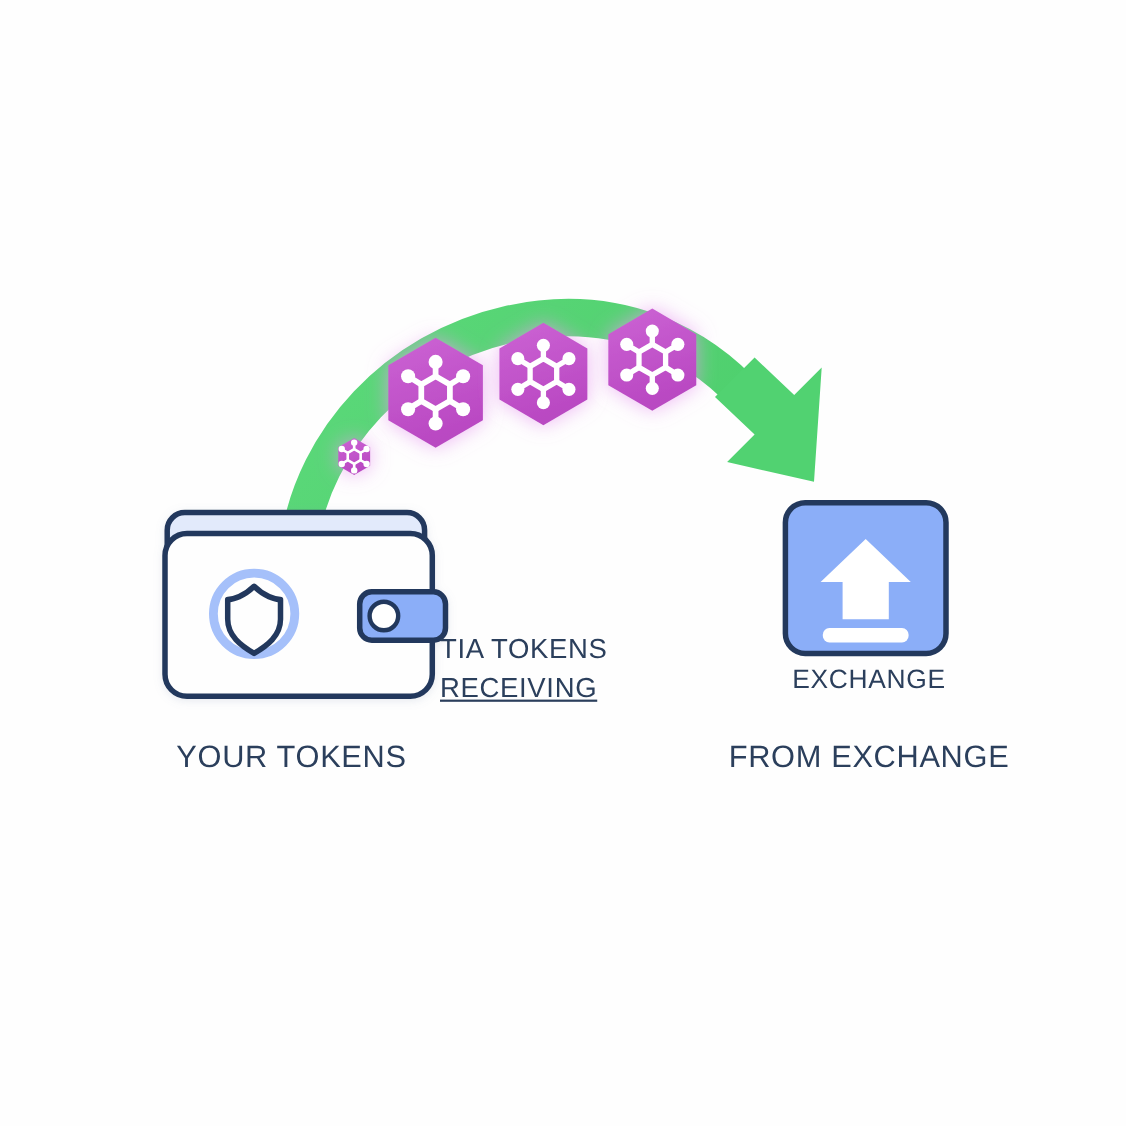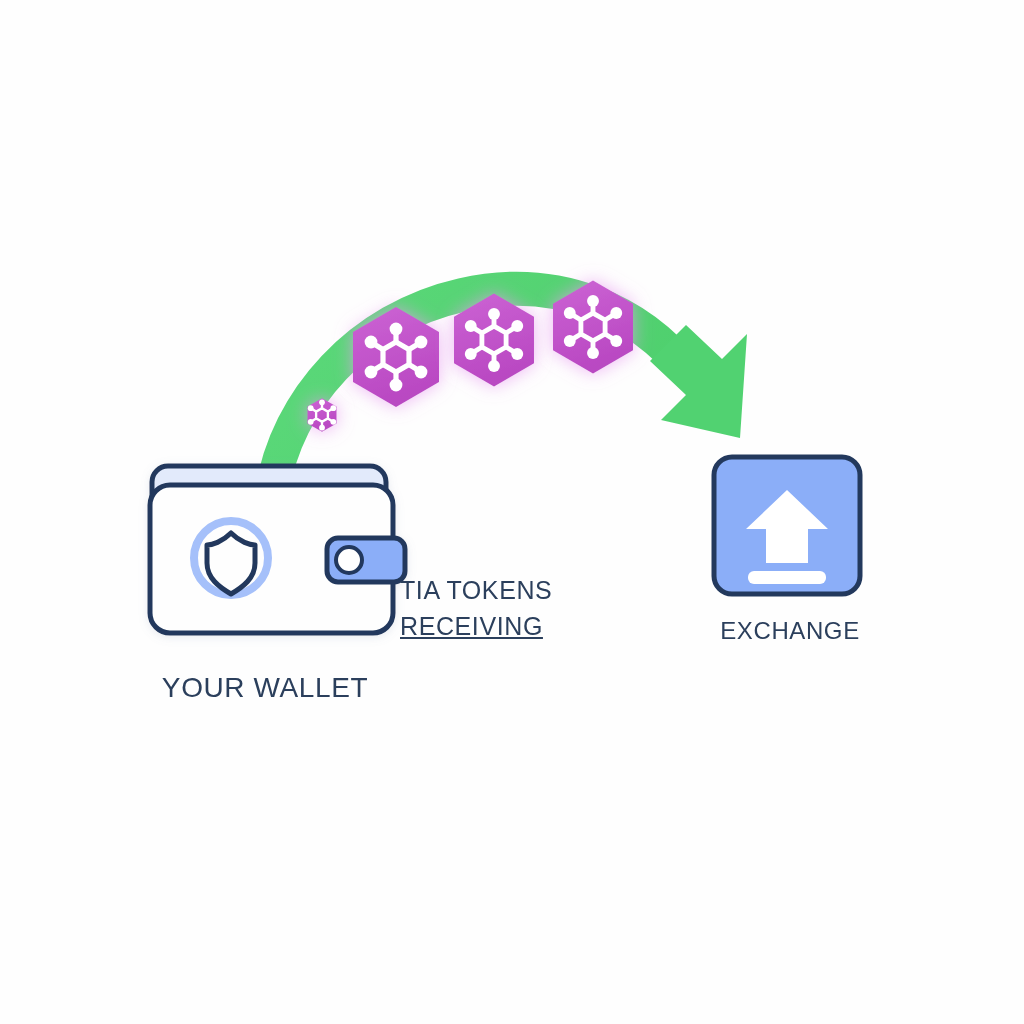--- a/index.html
+++ b/index.html
@@ -50,21 +50,21 @@
     text-align: left;
     font-size: 25px;
   }
   #flow-label .line2 {
     display: block;
     margin-top: 6px;
     text-decoration: underline;
   }
   #exchange-label {
     left: 660px;
-    top: 617px;
+    top: 604px;
     width: 260px;
     text-align: center;
     font-size: 24px;
   }
   #exchange-sub-label {
     left: 640px;
     top: 671px;
     width: 300px;
     text-align: center;
     font-size: 28px;
@@ -190,23 +190,24 @@
     </g>
 
     <g filter="url(#magGlow)">
       <g transform="translate(593,327) scale(0.93)">
         <path d="M 0 -50 L 43 -25 L 43 25 L 0 50 L -43 25 L -43 -25 Z" fill="url(#magGrad)"></path>
         <use href="#celestiaGlyph"></use>
       </g>
     </g>
   </svg>
 
-  <div class="lbl" id="wallet-label">YOUR WALLET</div>
+  <div class="lbl" id="wallet-label">YOUR TOKENS</div>
 
   <div class="lbl" id="flow-label">
     <span>TIA TOKENS</span>
     <span class="line2">RECEIVING</span>
   </div>
 
   <div class="lbl" id="exchange-label">EXCHANGE</div>
 
+  <div class="lbl" id="exchange-sub-label">FROM EXCHANGE</div>
 
 </div>
 
 </body></html>

